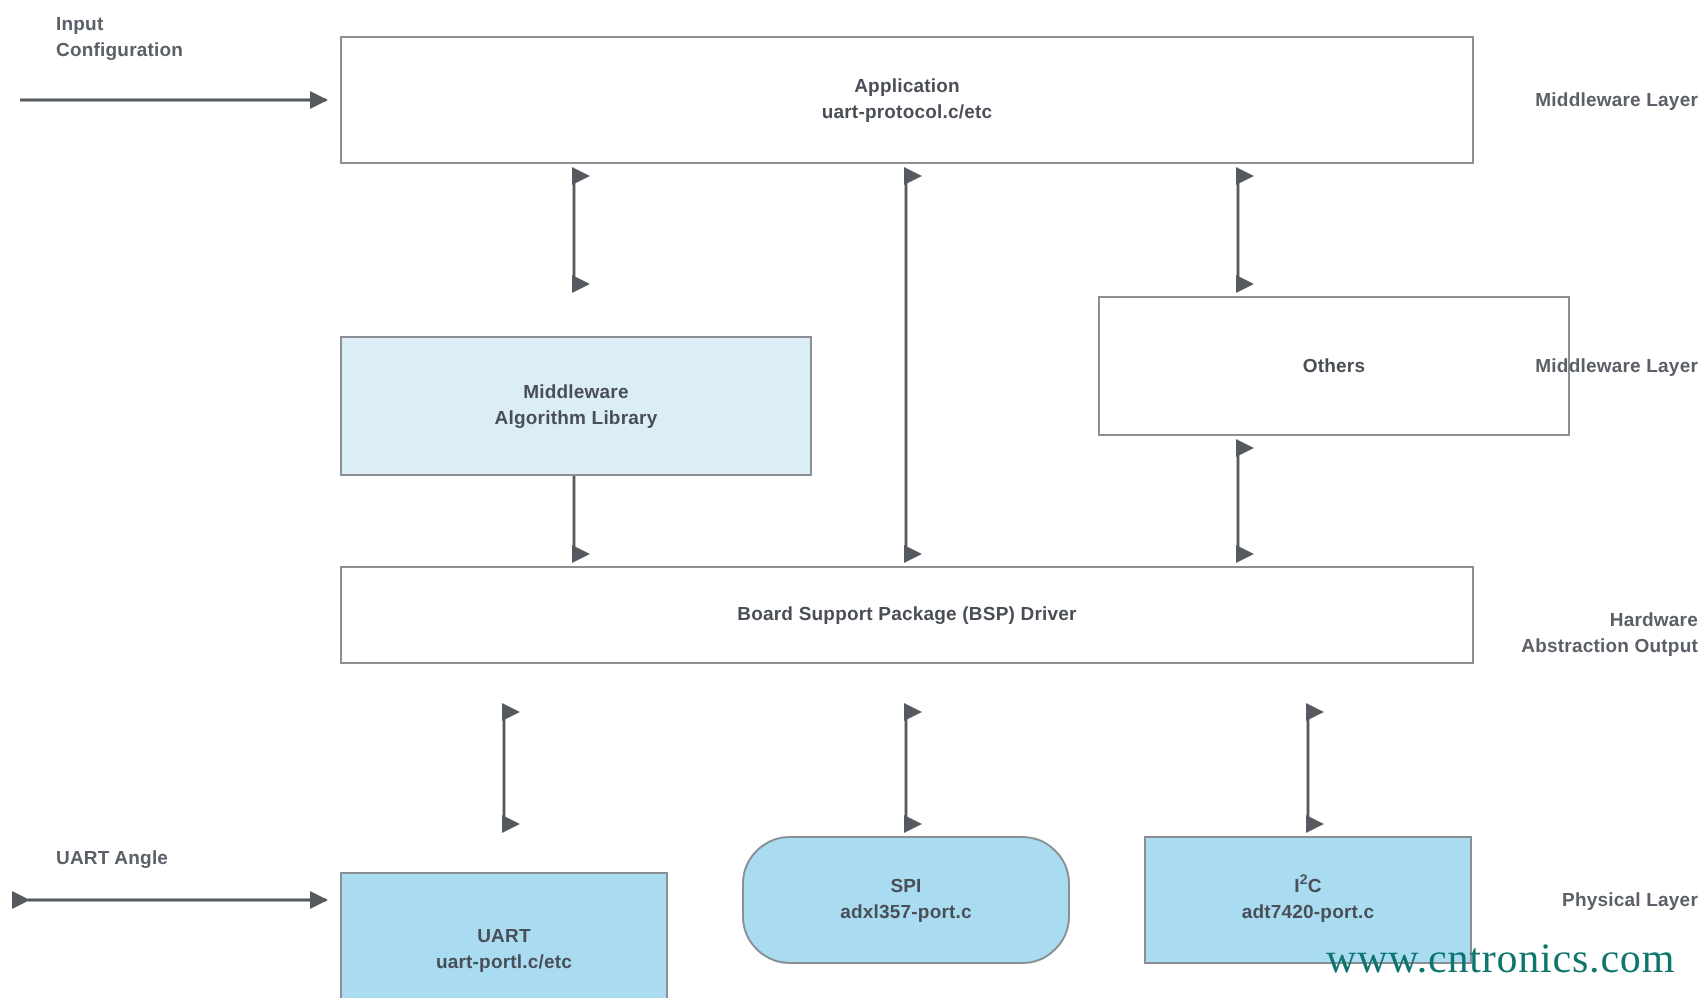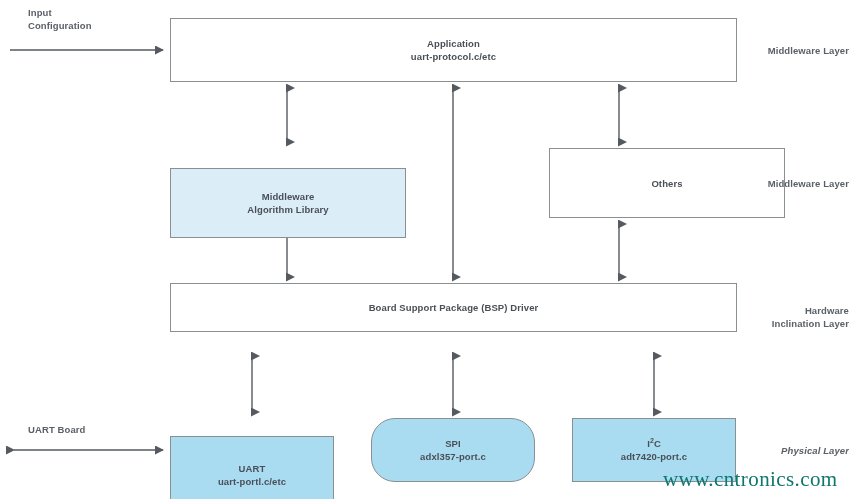--- a/index.html
+++ b/index.html
@@ -139,26 +139,26 @@
 
   <div class="box blue" style="left:572px;top:418px;width:164px;height:64px;">
     <div>I<span class="sup">2</span>C</div>
     <div class="l2">adt7420-port.c</div>
   </div>
 
   <div class="left-label" style="left:28px;top:6px;width:115px;">Input
 Configuration</div>
 
 
-  <div class="left-label" style="left:28px;top:423px;width:115px;">UART Board</div>
+  <div class="left-label" style="left:28px;top:423px;width:115px;">UART Angle</div>
 
   <div class="side-label" style="left:757px;top:44px;width:92px;">Middleware Layer</div>
 
   <div class="side-label" style="left:757px;top:177px;width:92px;">Middleware Layer</div>
 
   <div class="side-label" style="left:757px;top:304px;width:92px;">Hardware
-Inclination Layer</div>
+Abstraction Output</div>
 
-  <div class="side-label" style="left:757px;top:444px;width:92px;font-style:italic;">Physical Layer</div>
+  <div class="side-label" style="left:757px;top:444px;width:92px;">Physical Layer</div>
 
   <div class="watermark" style="left:663px;top:467px;">www.cntronics.com</div>
 
 </div>
 
 </body></html>

